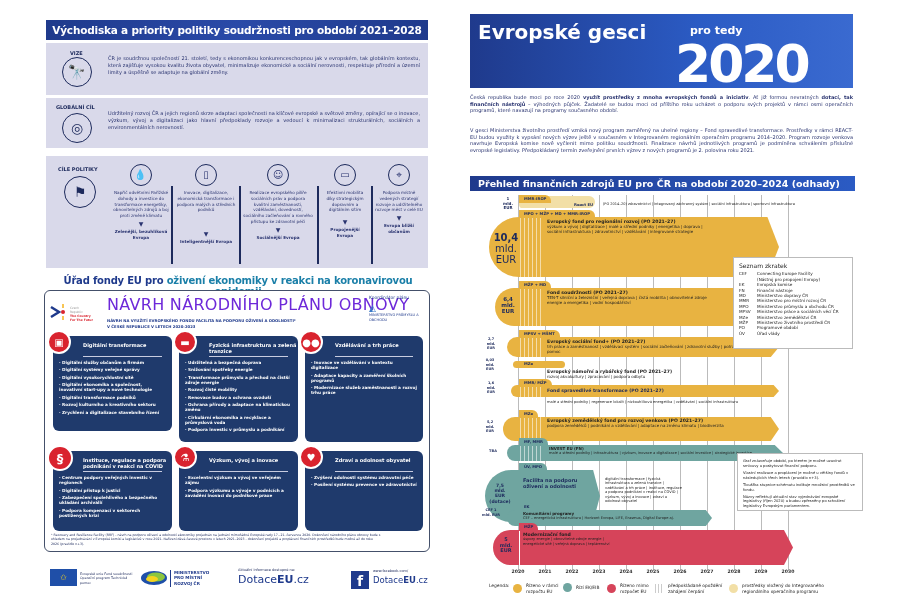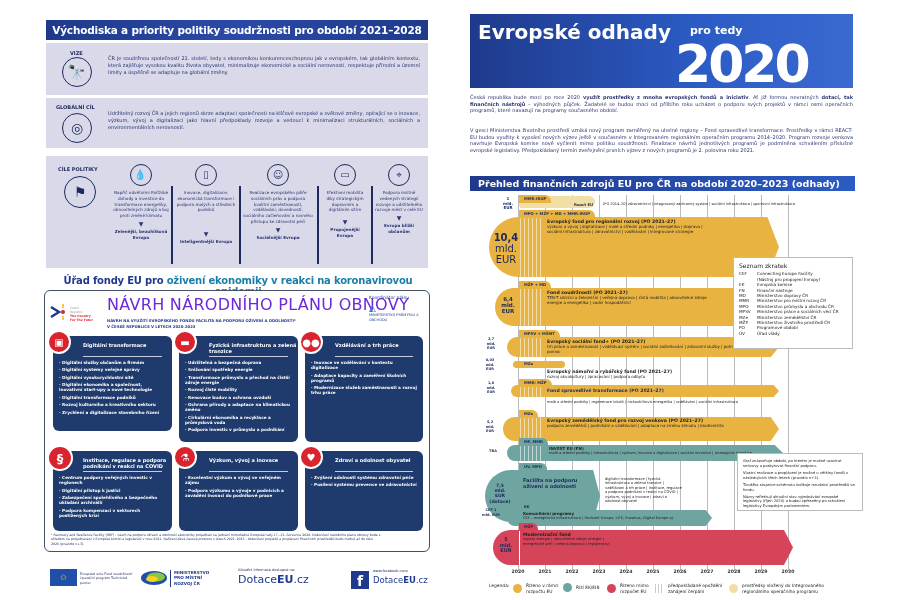--- a/index.html
+++ b/index.html
@@ -225,30 +225,30 @@
   <div class="foot" style="left:238px;top:568px;font-size:3.5px">Aktuální informace dostupné na:</div>
   <div style="position:absolute;left:238px;top:573px;font-size:11px;color:#1f3a8c"><span>Dotace</span><b>EU</b><span>.cz</span></div>
   <div style="position:absolute;left:351px;top:571px;width:18px;height:18px;background:#1f3a8c;color:#fff;font-weight:bold;font-size:14px;text-align:center;line-height:20px">f</div>
   <div class="foot" style="left:373px;top:569px;font-size:3.5px">www.facebook.com/</div>
   <div style="position:absolute;left:373px;top:575px;font-size:8.5px;color:#1f3a8c"><span>Dotace</span><b>EU</b><span>.cz</span></div>
 </div>
 
 <div id="right" class="page">
   <div class="rhdr">
     <div class="t1">
-      <div>Evropské odhady</div>
+      <div>Evropské gesci</div>
     </div>
     <div class="t2">pro tedy</div>
     <div class="t3">2020</div>
   </div>
 
   <div class="intro" style="top:94px"><span>Česká republika bude moci po roce 2020 </span><b>využít prostředky z mnoha evropských fondů a iniciativ</b><span>. Ať již formou nevratných </span><b>dotací, tak finančních nástrojů</b><span> – výhodných půjček. Žadatelé se budou moci od příštího roku ucházet o podporu svých projektů v rámci osmi operačních programů, které navazují na programy současného období.</span></div>
   <div class="intro" style="top:127px">V gesci Ministerstva životního prostředí vzniká nový program zaměřený na uhelné regiony – Fond spravedlivé transformace. Prostředky v rámci REACT-EU budou využity k vypsání nových výzev ještě v současném v Integrovaném regionálním operačním programu 2014–2020. Program rozvoje venkova navrhuje Evropská komise nově vyčlenit mimo politiku soudržnosti. Finalizace návrhů jednotlivých programů je podmíněna schválením příslušné evropské legislativy. Předpokládaný termín zveřejnění prvních výzev z nových programů je 2. polovina roku 2021.</div>
 
-  <div class="rsub">Přehled finančních zdrojů EU pro ČR na období 2020–2023 (odhady)</div>
+  <div class="rsub">Přehled finančních zdrojů EU pro ČR na období 2020–2024 (odhady)</div>
 
   <div class="chart">
 
     <div class="gl" style="left:63px"></div>
     <div class="gl" style="left:90px"></div>
     <div class="gl" style="left:117px"></div>
     <div class="gl" style="left:144px"></div>
     <div class="gl" style="left:171px"></div>
     <div class="gl" style="left:198px"></div>
     <div class="gl" style="left:225px"></div>

